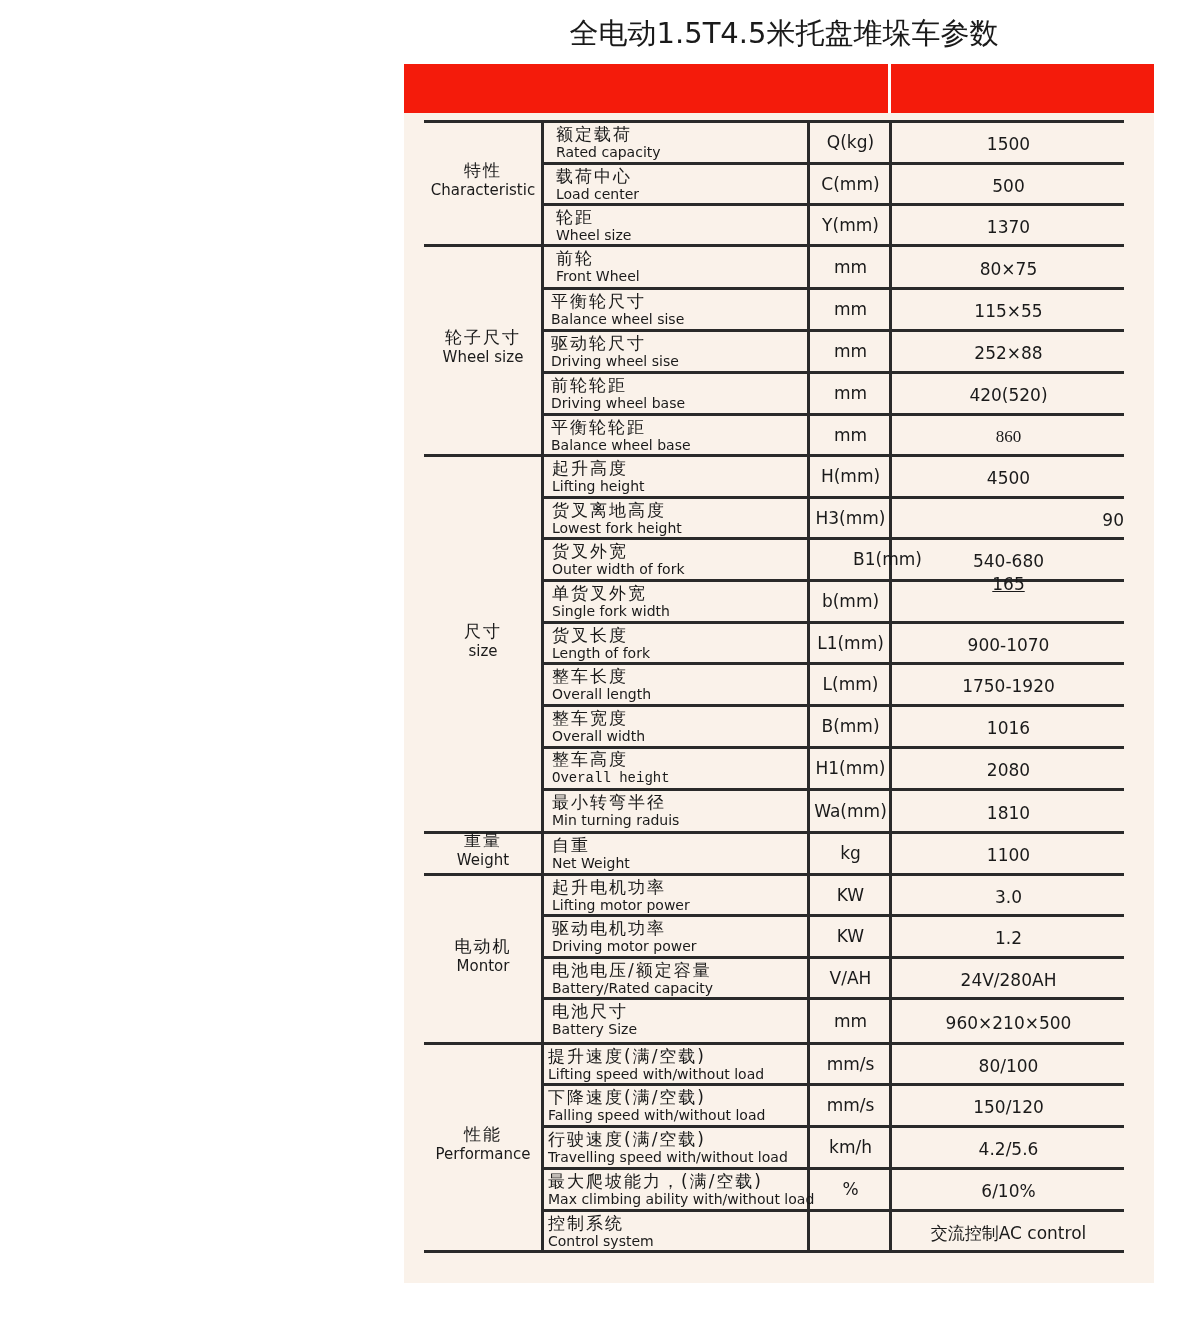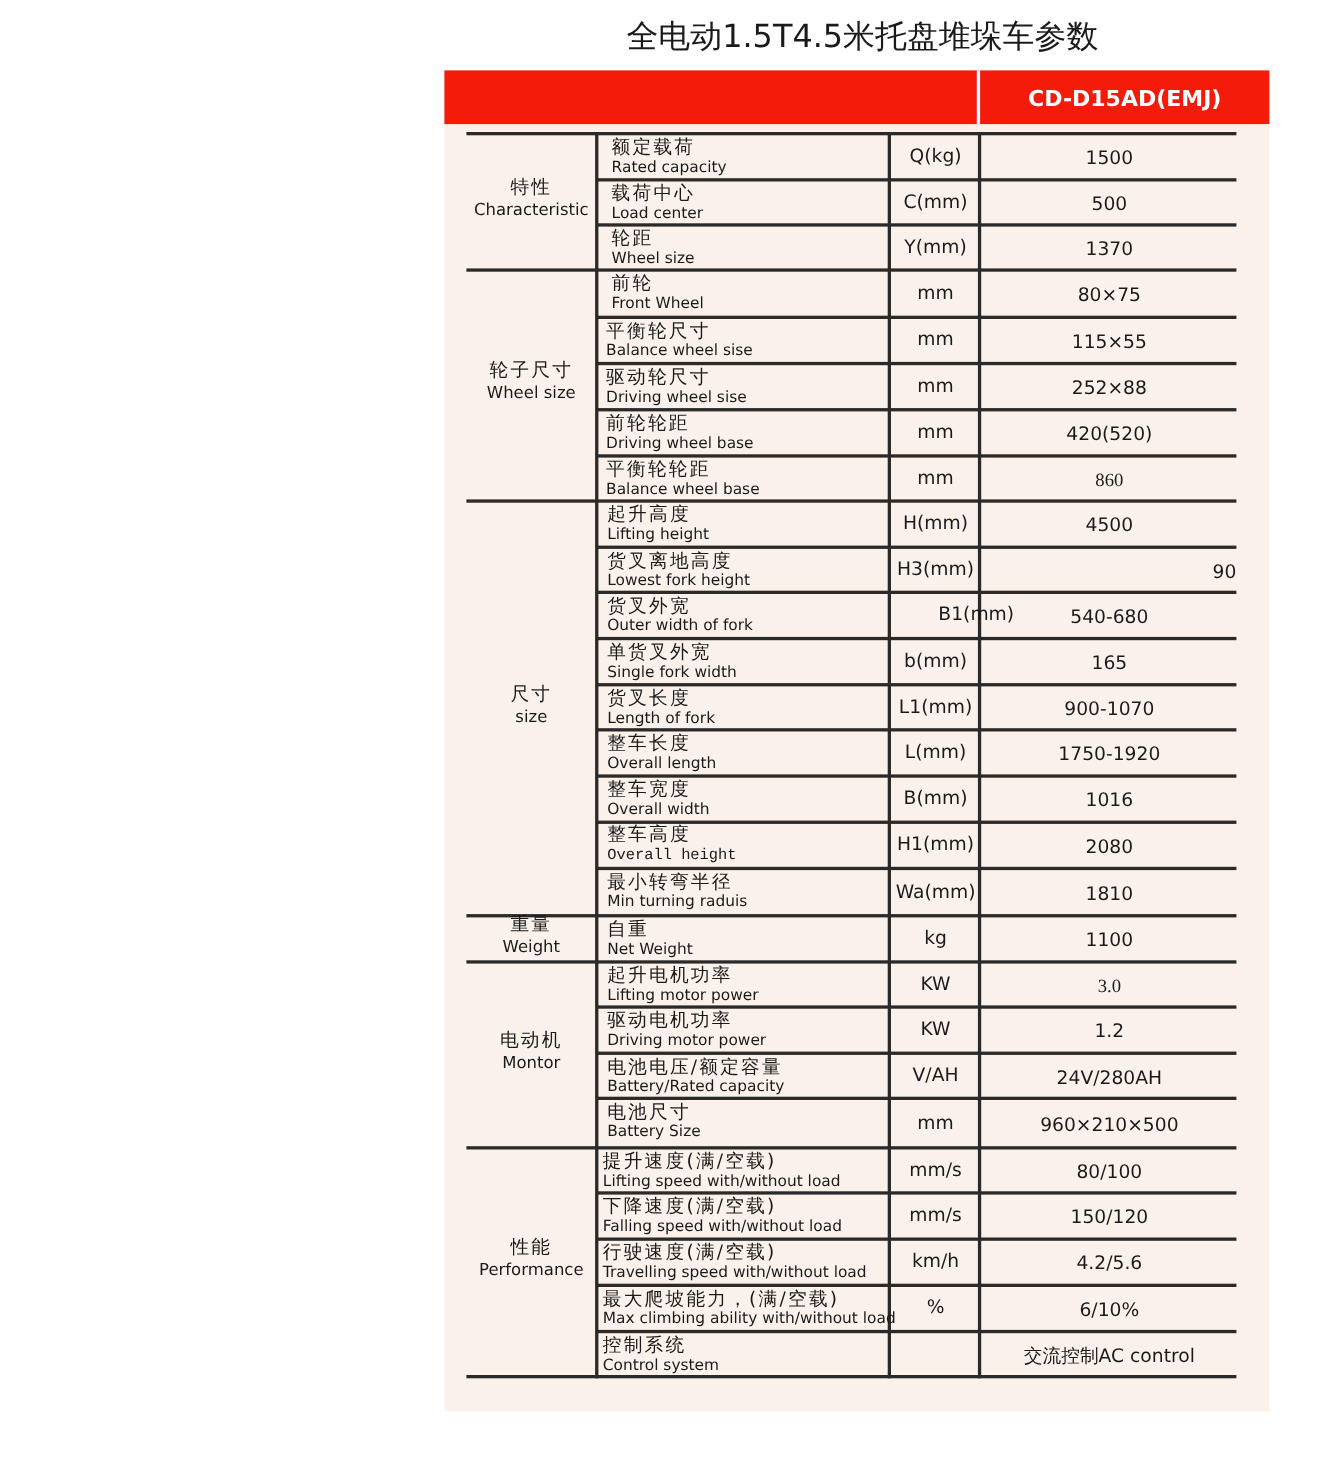--- a/index.html
+++ b/index.html
@@ -24,21 +24,20 @@
   .unit { position:absolute; left:811px; width:79px; text-align:center; font-size:17px; }
   .val { position:absolute; left:893px; width:231px; text-align:center; font-size:17px; }
 </style>
 </head>
 <body>
 
 <div class="title">全电动1.5T4.5米托盘堆垛车参数</div>
 
 <div class="header">
   <div class="h-div"></div>
-  <div class="h-right">CD-D15AD(EMJ)</div>
 </div>
 
 <div class="panel"></div>
 
 <div id="table">
     <div class="hline" style="top: 120px; left: 424px; width: 700px;"></div>
     <div class="hline" style="top: 162px; left: 542px; width: 582px;"></div>
     <div class="hline" style="top: 203px; left: 542px; width: 582px;"></div>
     <div class="hline" style="top: 244px; left: 424px; width: 700px;"></div>
     <div class="hline" style="top: 287px; left: 542px; width: 582px;"></div>
@@ -156,21 +155,21 @@
       <div class="zh">货叉外宽</div>
       <div class="en">Outer width of fork</div>
     </div>
     <div class="unit" style="top: 540px; height: 39px; line-height: 39px; padding-left: 37px;">B1(mm)</div>
     <div class="val" style="top: 540px; height: 39px; line-height: 43px;">540-680</div>
     <div class="item" style="top: 584px; height: 37px; left: 552px;">
       <div class="zh">单货叉外宽</div>
       <div class="en">Single fork width</div>
     </div>
     <div class="unit" style="top: 582px; height: 39px; line-height: 39px;">b(mm)</div>
-    <div class="val" style="top: 582px; height: 56px; line-height: 43px;">165</div>
+    <div class="val" style="top: 563px; height: 56px; line-height: 43px; text-decoration: underline;">165</div>
     <div class="item" style="top: 626px; height: 36px; left: 552px;">
       <div class="zh">货叉长度</div>
       <div class="en">Length of fork</div>
     </div>
     <div class="unit" style="top: 624px; height: 38px; line-height: 38px;">L1(mm)</div>
     <div class="val" style="top: 624px; height: 38px; line-height: 42px;">900-1070</div>
     <div class="item" style="top: 667px; height: 37px; left: 552px;">
       <div class="zh">整车长度</div>
       <div class="en">Overall length</div>
     </div>
@@ -198,21 +197,21 @@
       <div class="zh">自重</div>
       <div class="en">Net Weight</div>
     </div>
     <div class="unit" style="top: 834px; height: 39px; line-height: 39px;">kg</div>
     <div class="val" style="top: 834px; height: 39px; line-height: 43px;">1100</div>
     <div class="item" style="top: 878px; height: 36px; left: 552px;">
       <div class="zh">起升电机功率</div>
       <div class="en">Lifting motor power</div>
     </div>
     <div class="unit" style="top: 876px; height: 38px; line-height: 38px;">KW</div>
-    <div class="val" style="top: 876px; height: 38px; line-height: 42px; font-family: Liberation Serif, serif;">3.0</div>
+    <div class="val" style="top: 876px; height: 38px; line-height: 42px;">3.0</div>
     <div class="item" style="top: 919px; height: 37px; left: 552px;">
       <div class="zh">驱动电机功率</div>
       <div class="en">Driving motor power</div>
     </div>
     <div class="unit" style="top: 917px; height: 39px; line-height: 39px;">KW</div>
     <div class="val" style="top: 917px; height: 39px; line-height: 43px;">1.2</div>
     <div class="item" style="top: 961px; height: 36px; left: 552px;">
       <div class="zh">电池电压/额定容量</div>
       <div class="en">Battery/Rated capacity</div>
     </div>

